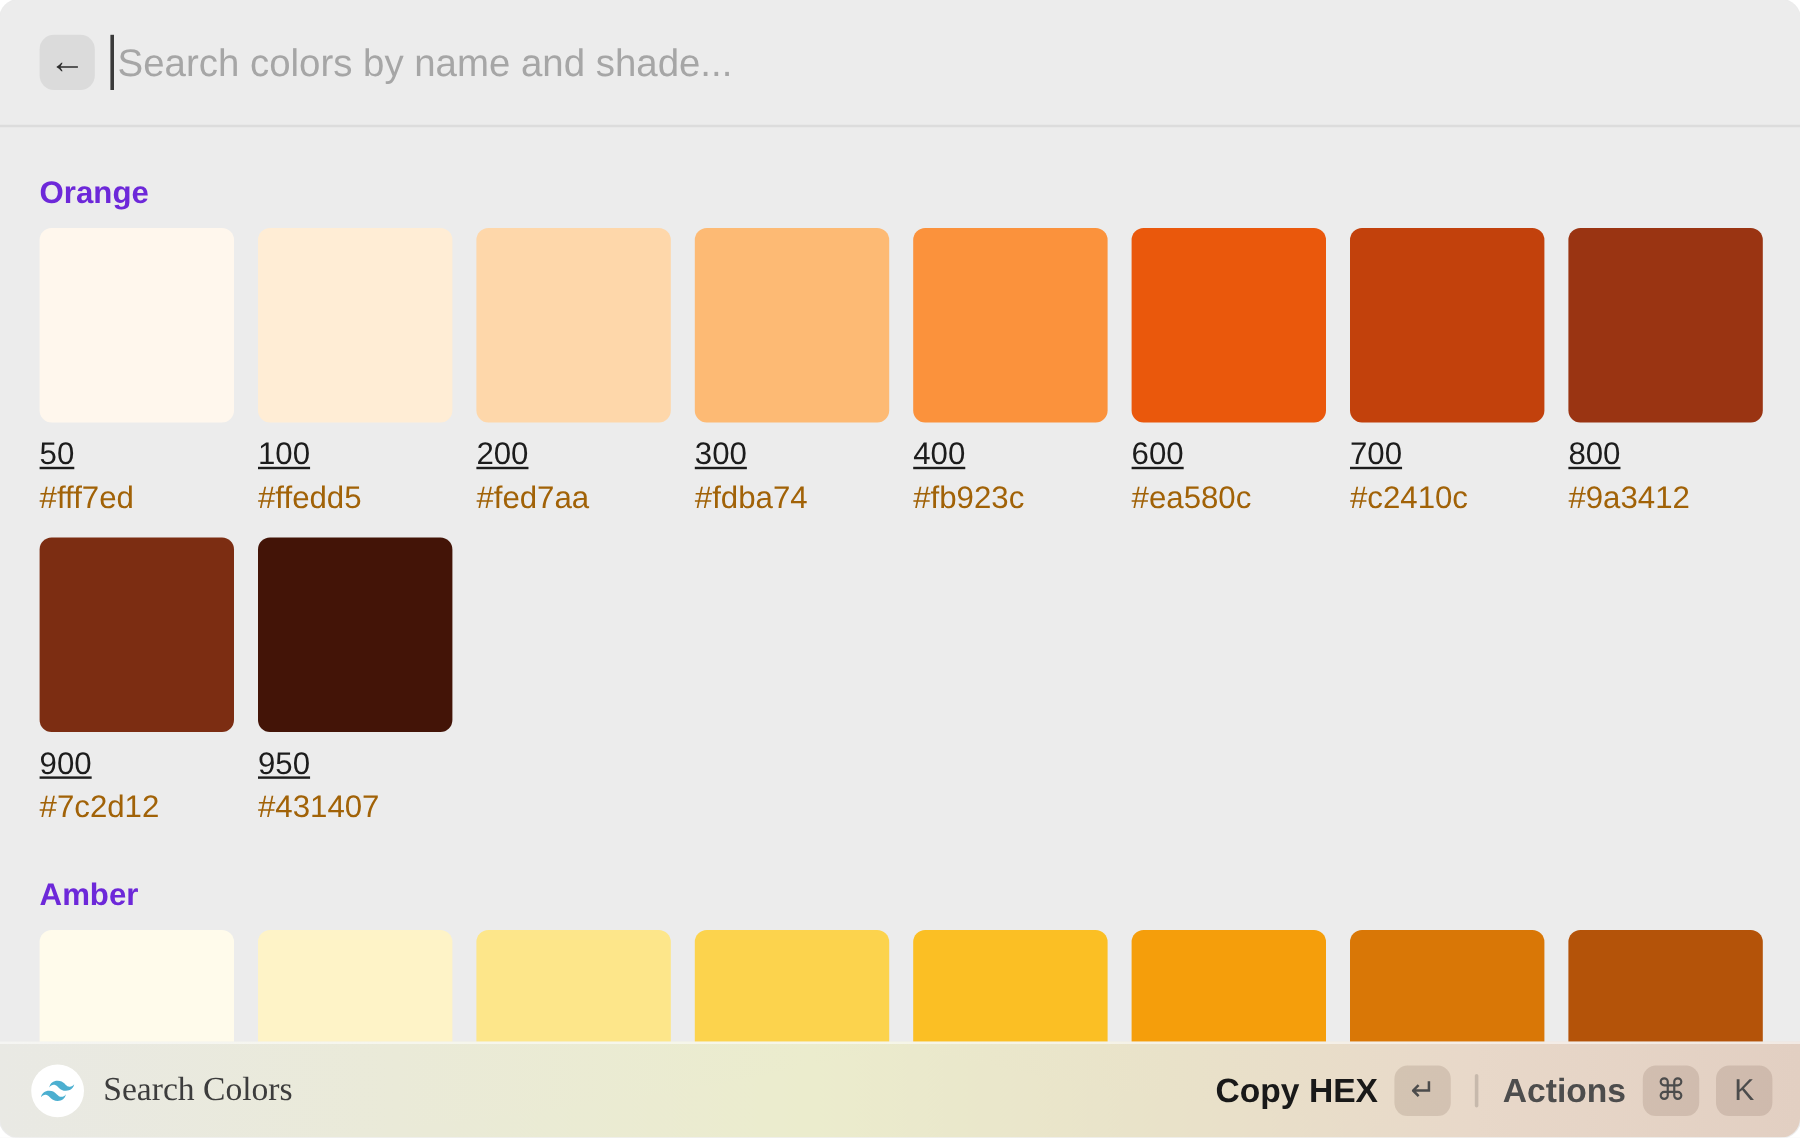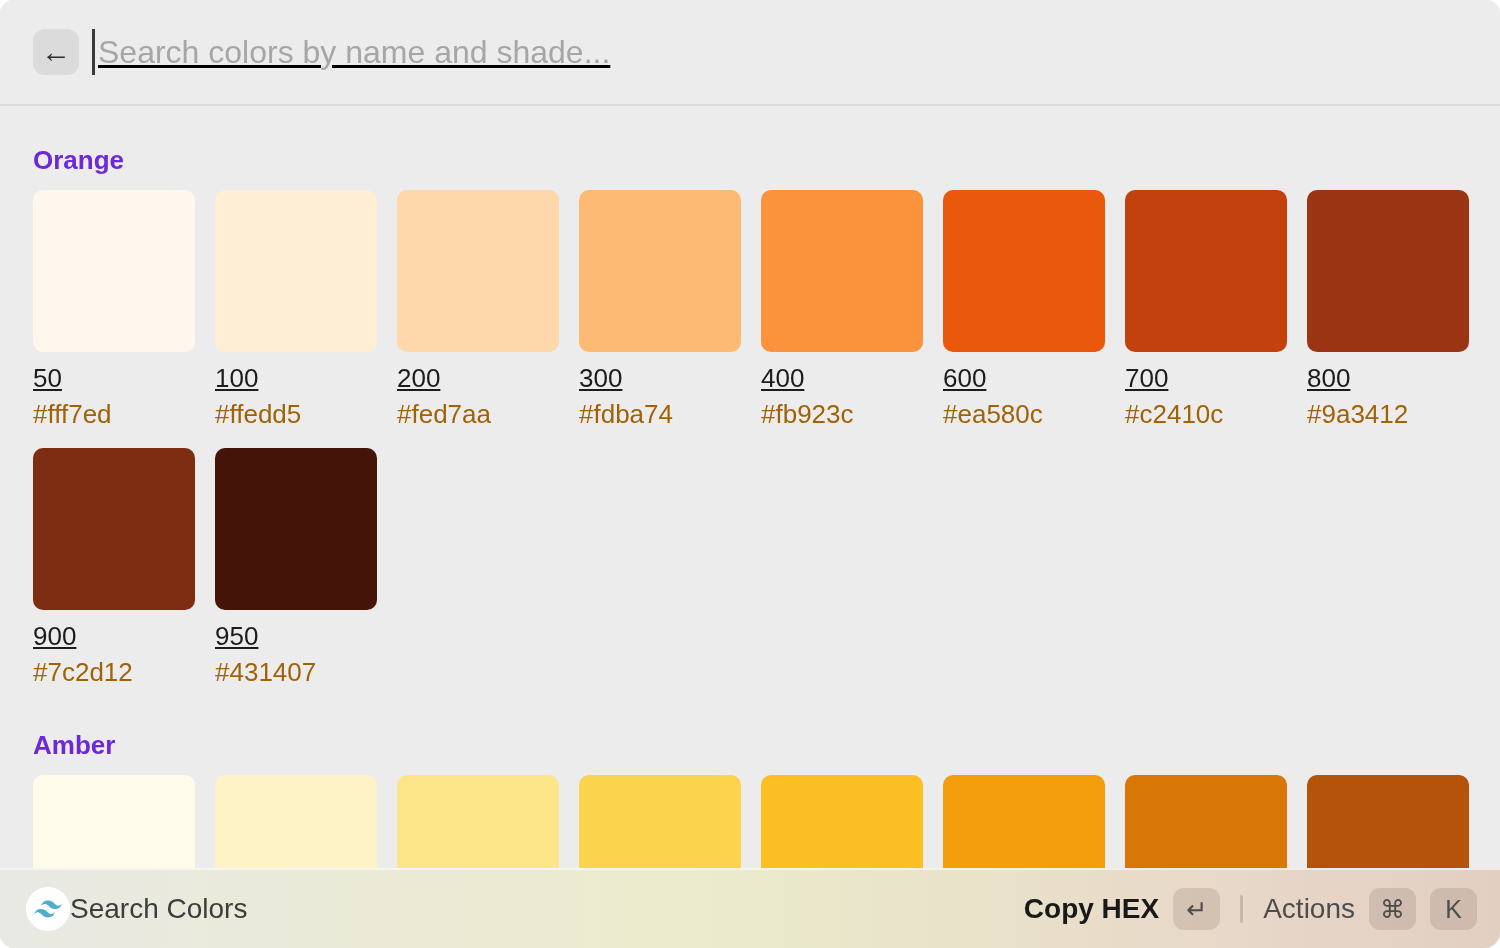--- a/index.html
+++ b/index.html
@@ -31,21 +31,21 @@
     border: none;
     border-radius: 12px;
     background: #dbdbdb;
     color: #2d2d2d;
     font-size: 30px;
     line-height: 1;
     display: flex; align-items: center; justify-content: center;
     cursor: pointer;
     flex: 0 0 auto;
   }
-  .search-wrap { position: relative; flex: 1; display: flex; align-items: center; text-decoration: underline; }
+  .search-wrap { position: relative; flex: 1; display: flex; align-items: center; }
   .caret { width: 3px; height: 46px; background: #3a3a3a; margin-right: 3px; flex: 0 0 auto; }
   .search-input {
     flex: 1;
     border: none; outline: none; background: transparent;
     font-family: inherit;
     font-size: 32px;
     color: #1a1a1a;
     padding: 0;
   }
   .search-input::placeholder { color: #a6a6a6; }
@@ -107,32 +107,34 @@
     border-top: 2px solid rgba(255,255,255,0.55);
   }
   .app-icon {
     width: 44px; height: 44px;
     border-radius: 50%;
     background: #ffffff;
     display: flex; align-items: center; justify-content: center;
     flex: 0 0 auto;
   }
   .app-title {
+    margin-left: 16px;
     font-size: 28px;
     color: #3d3d3d;
+    font-family: Liberation Serif, serif;
   }
   .footer-spacer { flex: 1; }
   .footer-action {
     display: flex; align-items: center; gap: 14px;
     cursor: pointer;
     text-align: center;
   }
   .footer-action .action-label { font-size: 28px; }
   .primary-label { color: #191919; font-weight: 700; }
-  .secondary-label { color: #4d4d4d; font-weight: 400; }
+  .secondary-label { color: #4d4d4d; font-weight: 700; }
   .key-badge {
     height: 42px;
     min-width: 47px;
     padding: 0 10px;
     border-radius: 11px;
     background: rgba(62, 36, 20, 0.12);
     display: flex; align-items: center; justify-content: center;
     font-size: 25px;
     color: #4c4c4c;
   }

